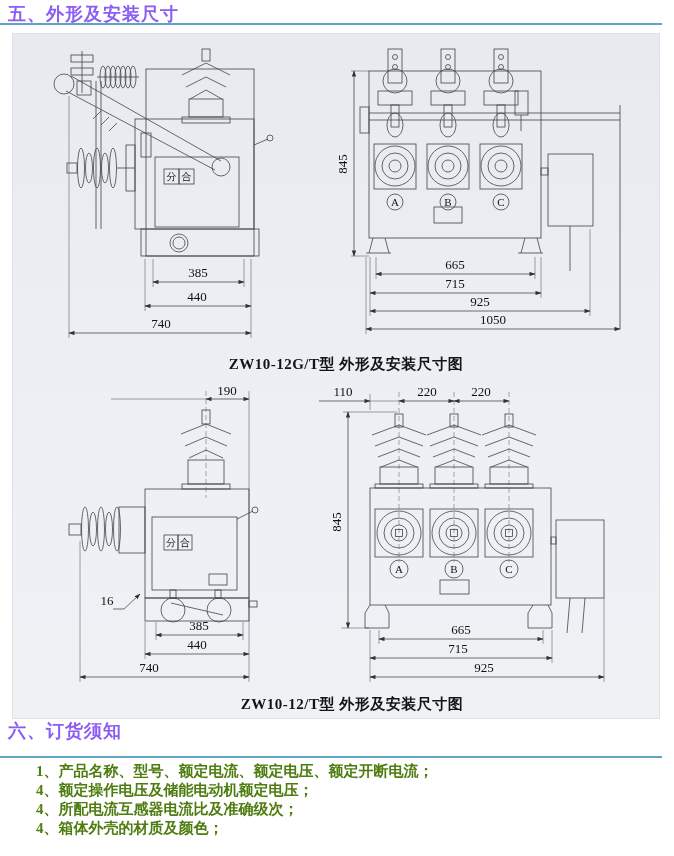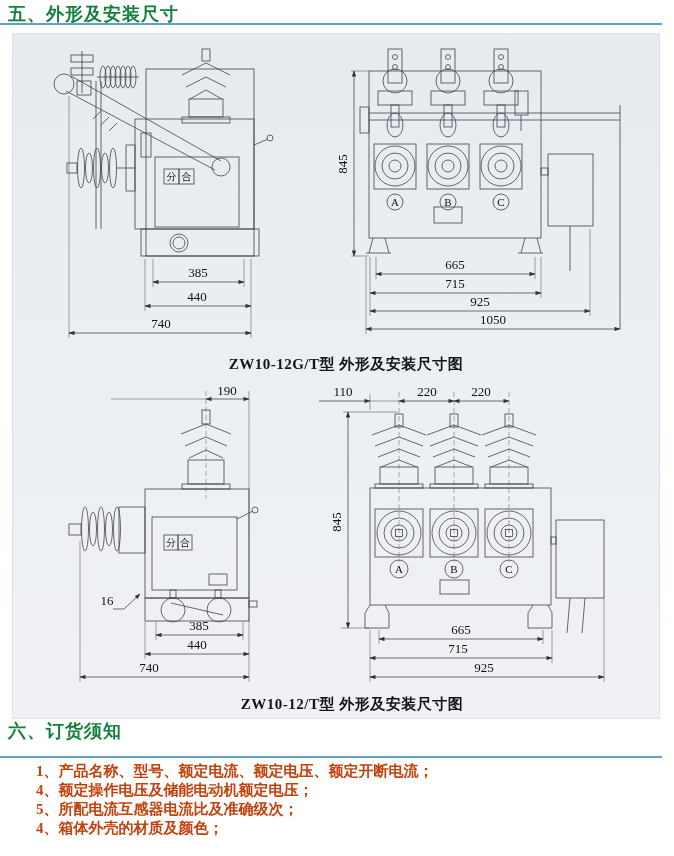--- a/index.html
+++ b/index.html
@@ -1,32 +1,32 @@
 <!DOCTYPE html>
 <html><head>
 <meta charset="utf-8">
 <style>
   * { margin:0; padding:0; box-sizing:border-box; }
   html,body { width:674px; height:856px; background:#ffffff; overflow:hidden;
     font-family:"Liberation Serif","DejaVu Serif",serif; position:relative; }
   .page { position:absolute; inset:0; }
 
   .sec-head { position:absolute; left:8px; font-size:18px; font-weight:bold;
-    color:#15803d; font-family:"DejaVu Sans","Liberation Sans",sans-serif; letter-spacing:1px; }
+    color:#8b5cf6; font-family:"DejaVu Sans","Liberation Sans",sans-serif; letter-spacing:1px; }
   .rule { position:absolute; left:0; width:662px; height:2px; background:#62a3c2; }
 
   .panel { position:absolute; left:12px; top:33px; width:648px; height:686px;
     background:linear-gradient(180deg,#e7eaef 0%,#ecEFf3 55%,#eff1f5 100%);
     border:1px solid #dfe2e9; }
 
   .caption { position:absolute; left:0; width:100%; text-align:center;
     font-size:15px; font-weight:bold; color:#141414; letter-spacing:0.5px; }
 
   .notes { position:absolute; left:36px; top:762px; width:600px;
-    font-size:15px; font-weight:bold; color:#c2410c; line-height:19px; }
+    font-size:15px; font-weight:bold; color:#4d7c0f; line-height:19px; }
 
   svg.fig { position:absolute; overflow:visible; }
   .s   { stroke:#43434b; stroke-width:0.8; fill:none; }
   .dim { stroke:#333333; stroke-width:0.7; fill:none; }
   .ext { stroke:#55555c; stroke-width:0.55; fill:none; }
   .cl  { stroke:#66666e; stroke-width:0.55; stroke-dasharray:5 3; fill:none; }
   text.dt  { font-family:"Liberation Serif",serif; font-size:13px; fill:#101010; }
   text.cjk { font-family:"Liberation Serif",serif; font-size:10px; fill:#101010; }
   text.ph  { font-family:"Liberation Serif",serif; font-size:11px; fill:#101010; }
 </style>
@@ -416,17 +416,17 @@
 
     <div class="caption" style="top:661px;margin-left:16px;">ZW10-12/T型 外形及安装尺寸图</div>
   </div>
 
   <div class="sec-head" style="top:719px;">六、订货须知</div>
   <div class="rule" style="top:756px;"></div>
 
   <div class="notes">
     <div>1、产品名称、型号、额定电流、额定电压、额定开断电流；</div>
     <div>4、额定操作电压及储能电动机额定电压；</div>
-    <div>5、所配电流互感器电流比及准确级次；</div>
+    <div>4、所配电流互感器电流比及准确级次；</div>
     <div>4、箱体外壳的材质及颜色；</div>
   </div>
 
 </div>
 
 </body></html>

